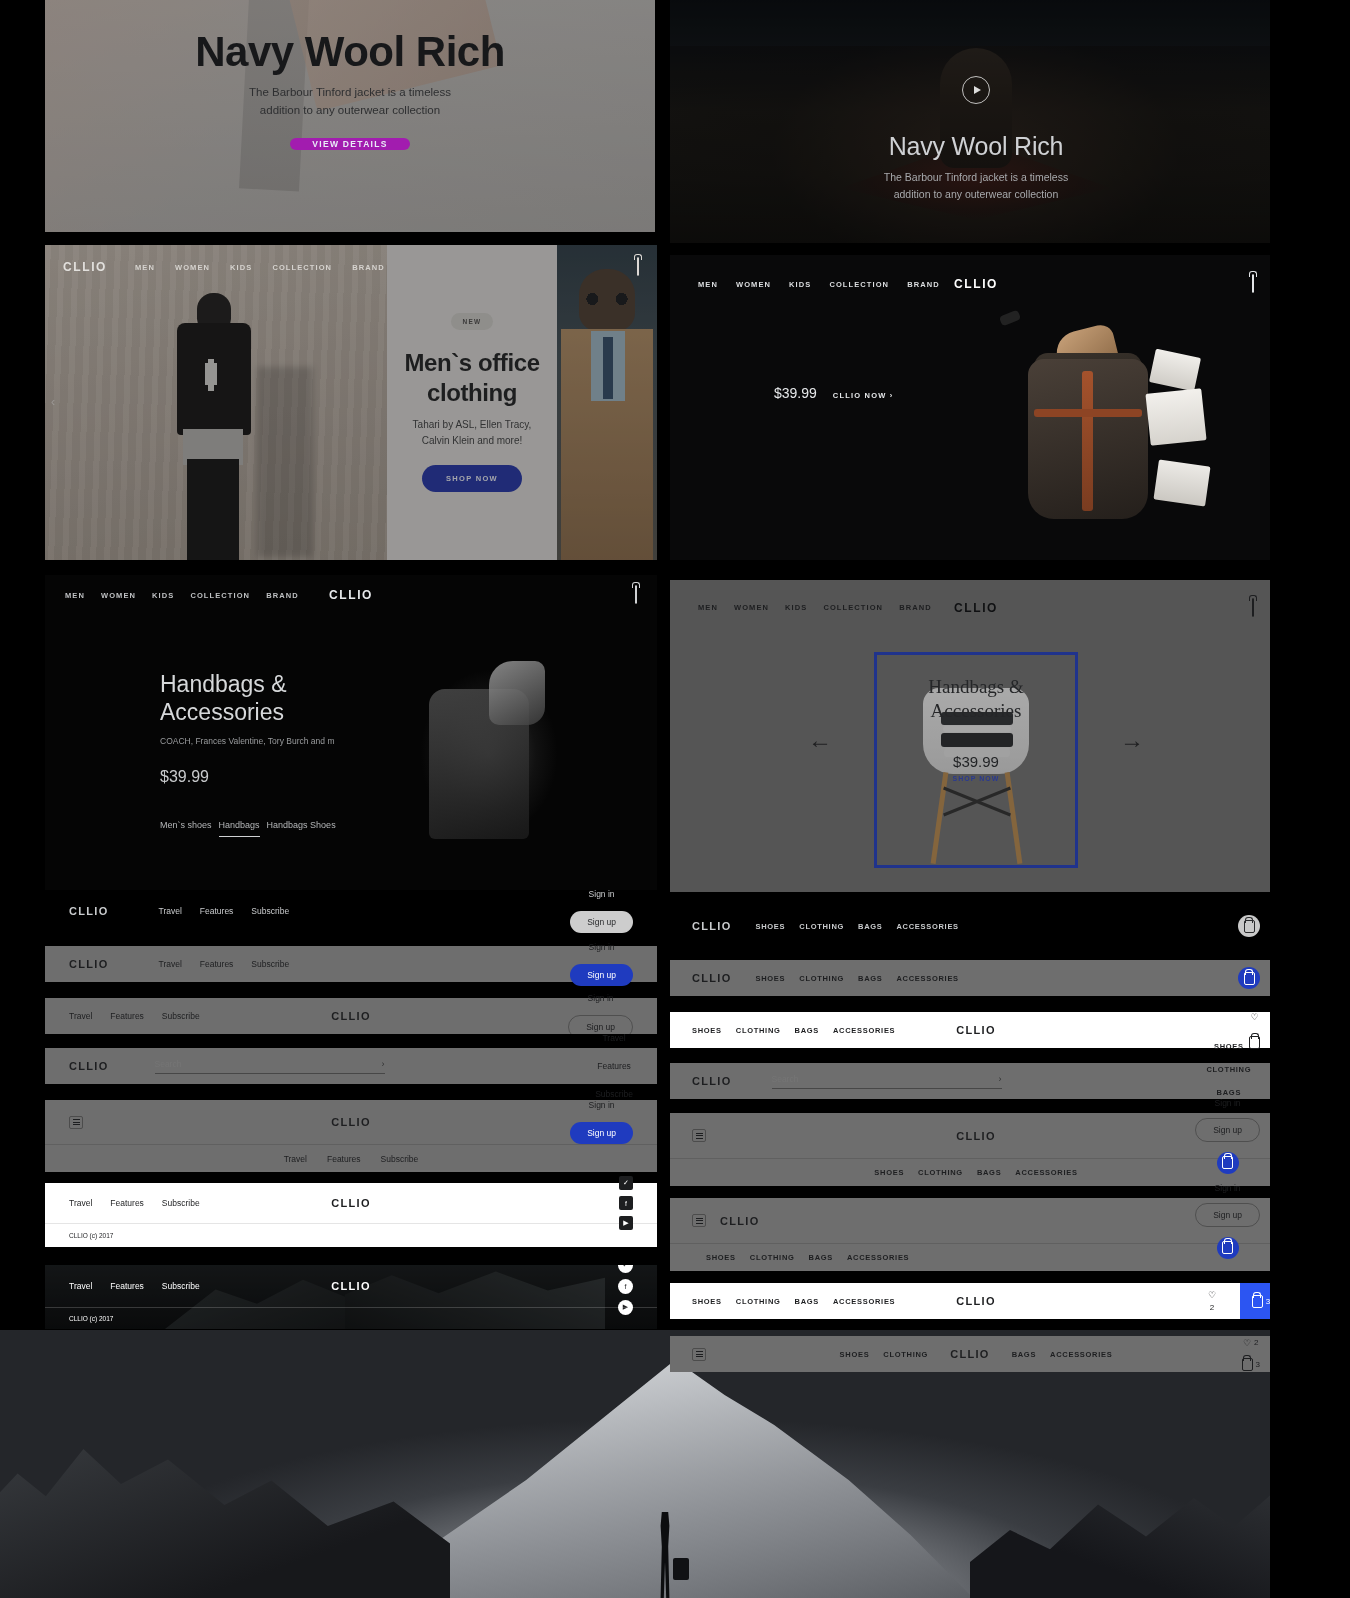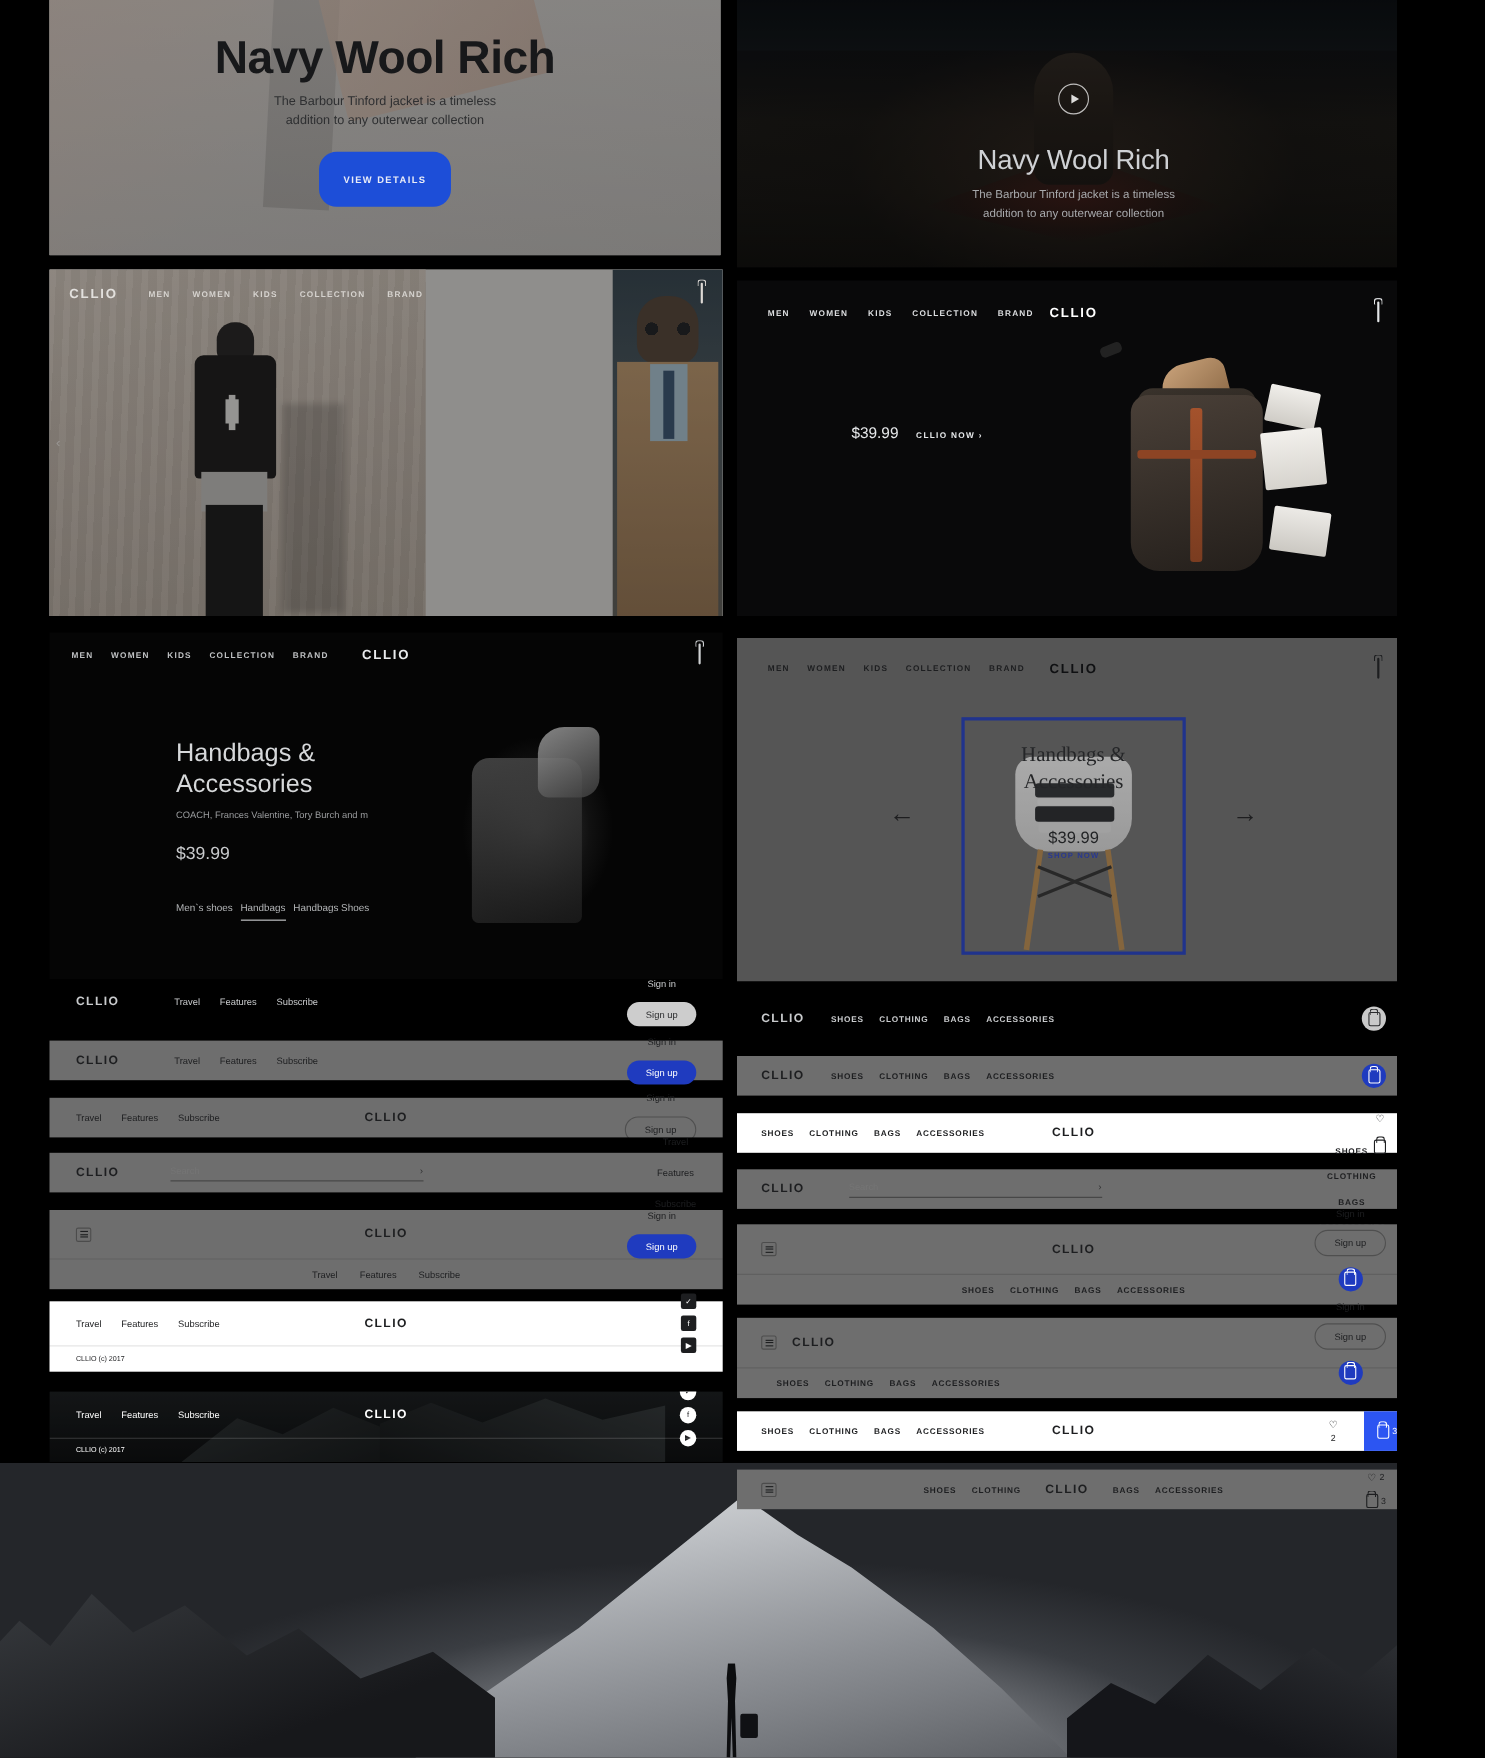--- a/index.html
+++ b/index.html
@@ -70,22 +70,22 @@
     background:linear-gradient(140deg,#d9b9a4,#c29b85); opacity:.55; border-radius:6px; transform:rotate(-14deg);
   }
   #hero-light .scrim { position:absolute; inset:0; background:rgba(40,40,40,.40); }
   #hero-light .inner {
     position:absolute; inset:0; display:flex; flex-direction:column;
     align-items:center; justify-content:flex-start; padding-top:30px; text-align:center;
   }
   .hl-title { font-size:42px; font-weight:700; color:#17181a; letter-spacing:-0.5px; line-height:1.05; }
   .hl-sub { margin-top:10px; font-size:11.5px; line-height:1.55; color:#2e2f31; max-width:280px; }
   .btn-pill-blue {
-    margin-top:18px; background:#1d4ed8; color:#e9ecf7; font-size:8.5px; font-weight:700;
-    letter-spacing:1.3px; padding:20px 22px; border-radius:16px; border:none; cursor:pointer;
+    margin-top:18px; background:#a21caf; color:#e9ecf7; font-size:8.5px; font-weight:700;
+    letter-spacing:1.3px; padding:1px 22px; border-radius:16px; border:none; cursor:pointer;
   }
 
   
   #hero-beach {
     left:670px; top:0; width:612px; height:243px;
     background:#0c0d10;
   }
   #hero-beach .photo {
     position:absolute; inset:0;
     background:
@@ -340,20 +340,32 @@
       <div class="shadow"></div>
       <div class="model">
         <div class="head"></div>
           <div class="shirt"></div>
           <div class="skel"></div>
         <div class="under"></div>
           <div class="legs"></div>
       </div>
       <div class="arrow">‹</div>
     </div>
+    <div id="ho-mid">
+      <div class="badge-new">NEW</div>
+      <div class="ho-title">
+        <span>Men`s office</span><br>
+        <span>clothing</span>
+      </div>
+      <div class="ho-sub">
+        <span>Tahari by ASL, Ellen Tracy,</span><br>
+        <span>Calvin Klein and more!</span>
+      </div>
+      <button class="btn-shop">SHOP NOW</button>
+    </div>
     <div id="ho-right">
       <div class="head"></div>
         <div class="glasses"></div>
       <div class="jacket"></div>
         <div class="shirtc"></div>
         <div class="tie"></div>
     </div>
     <div class="scrim"></div>
     <div class="nav-overlay">
       <span class="brand" style="color:#e2e0dd">CLLIO</span>

